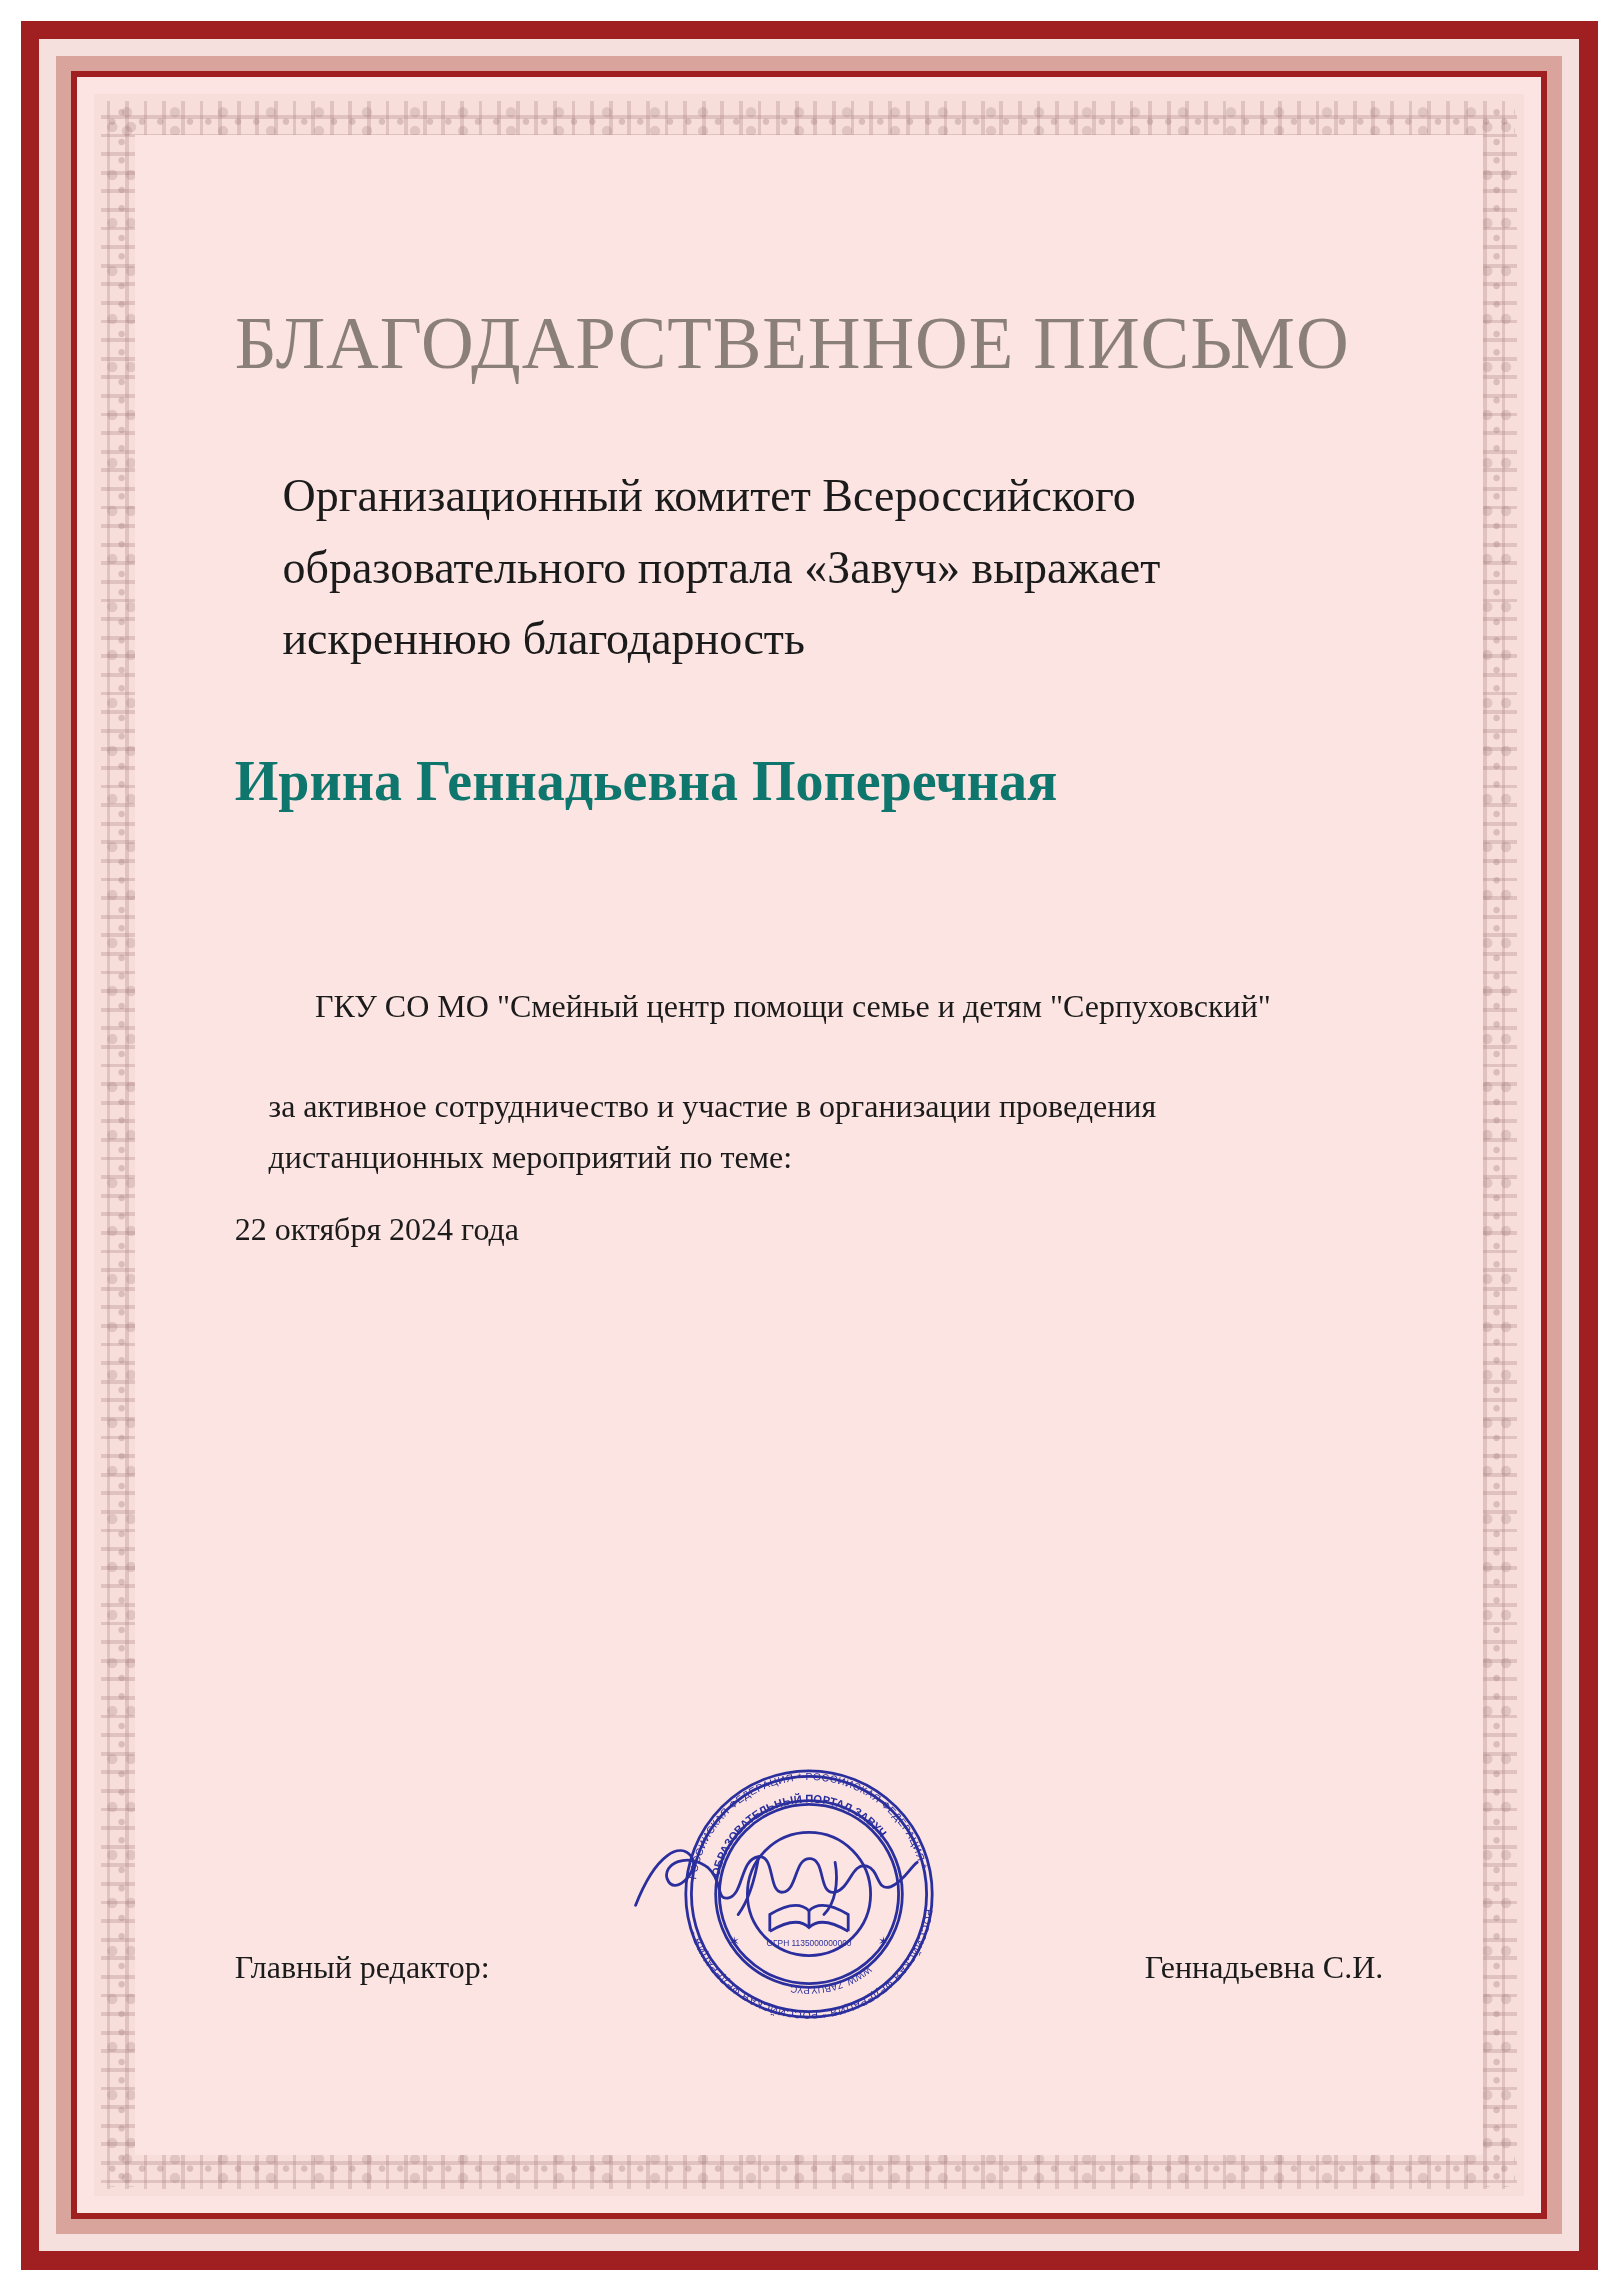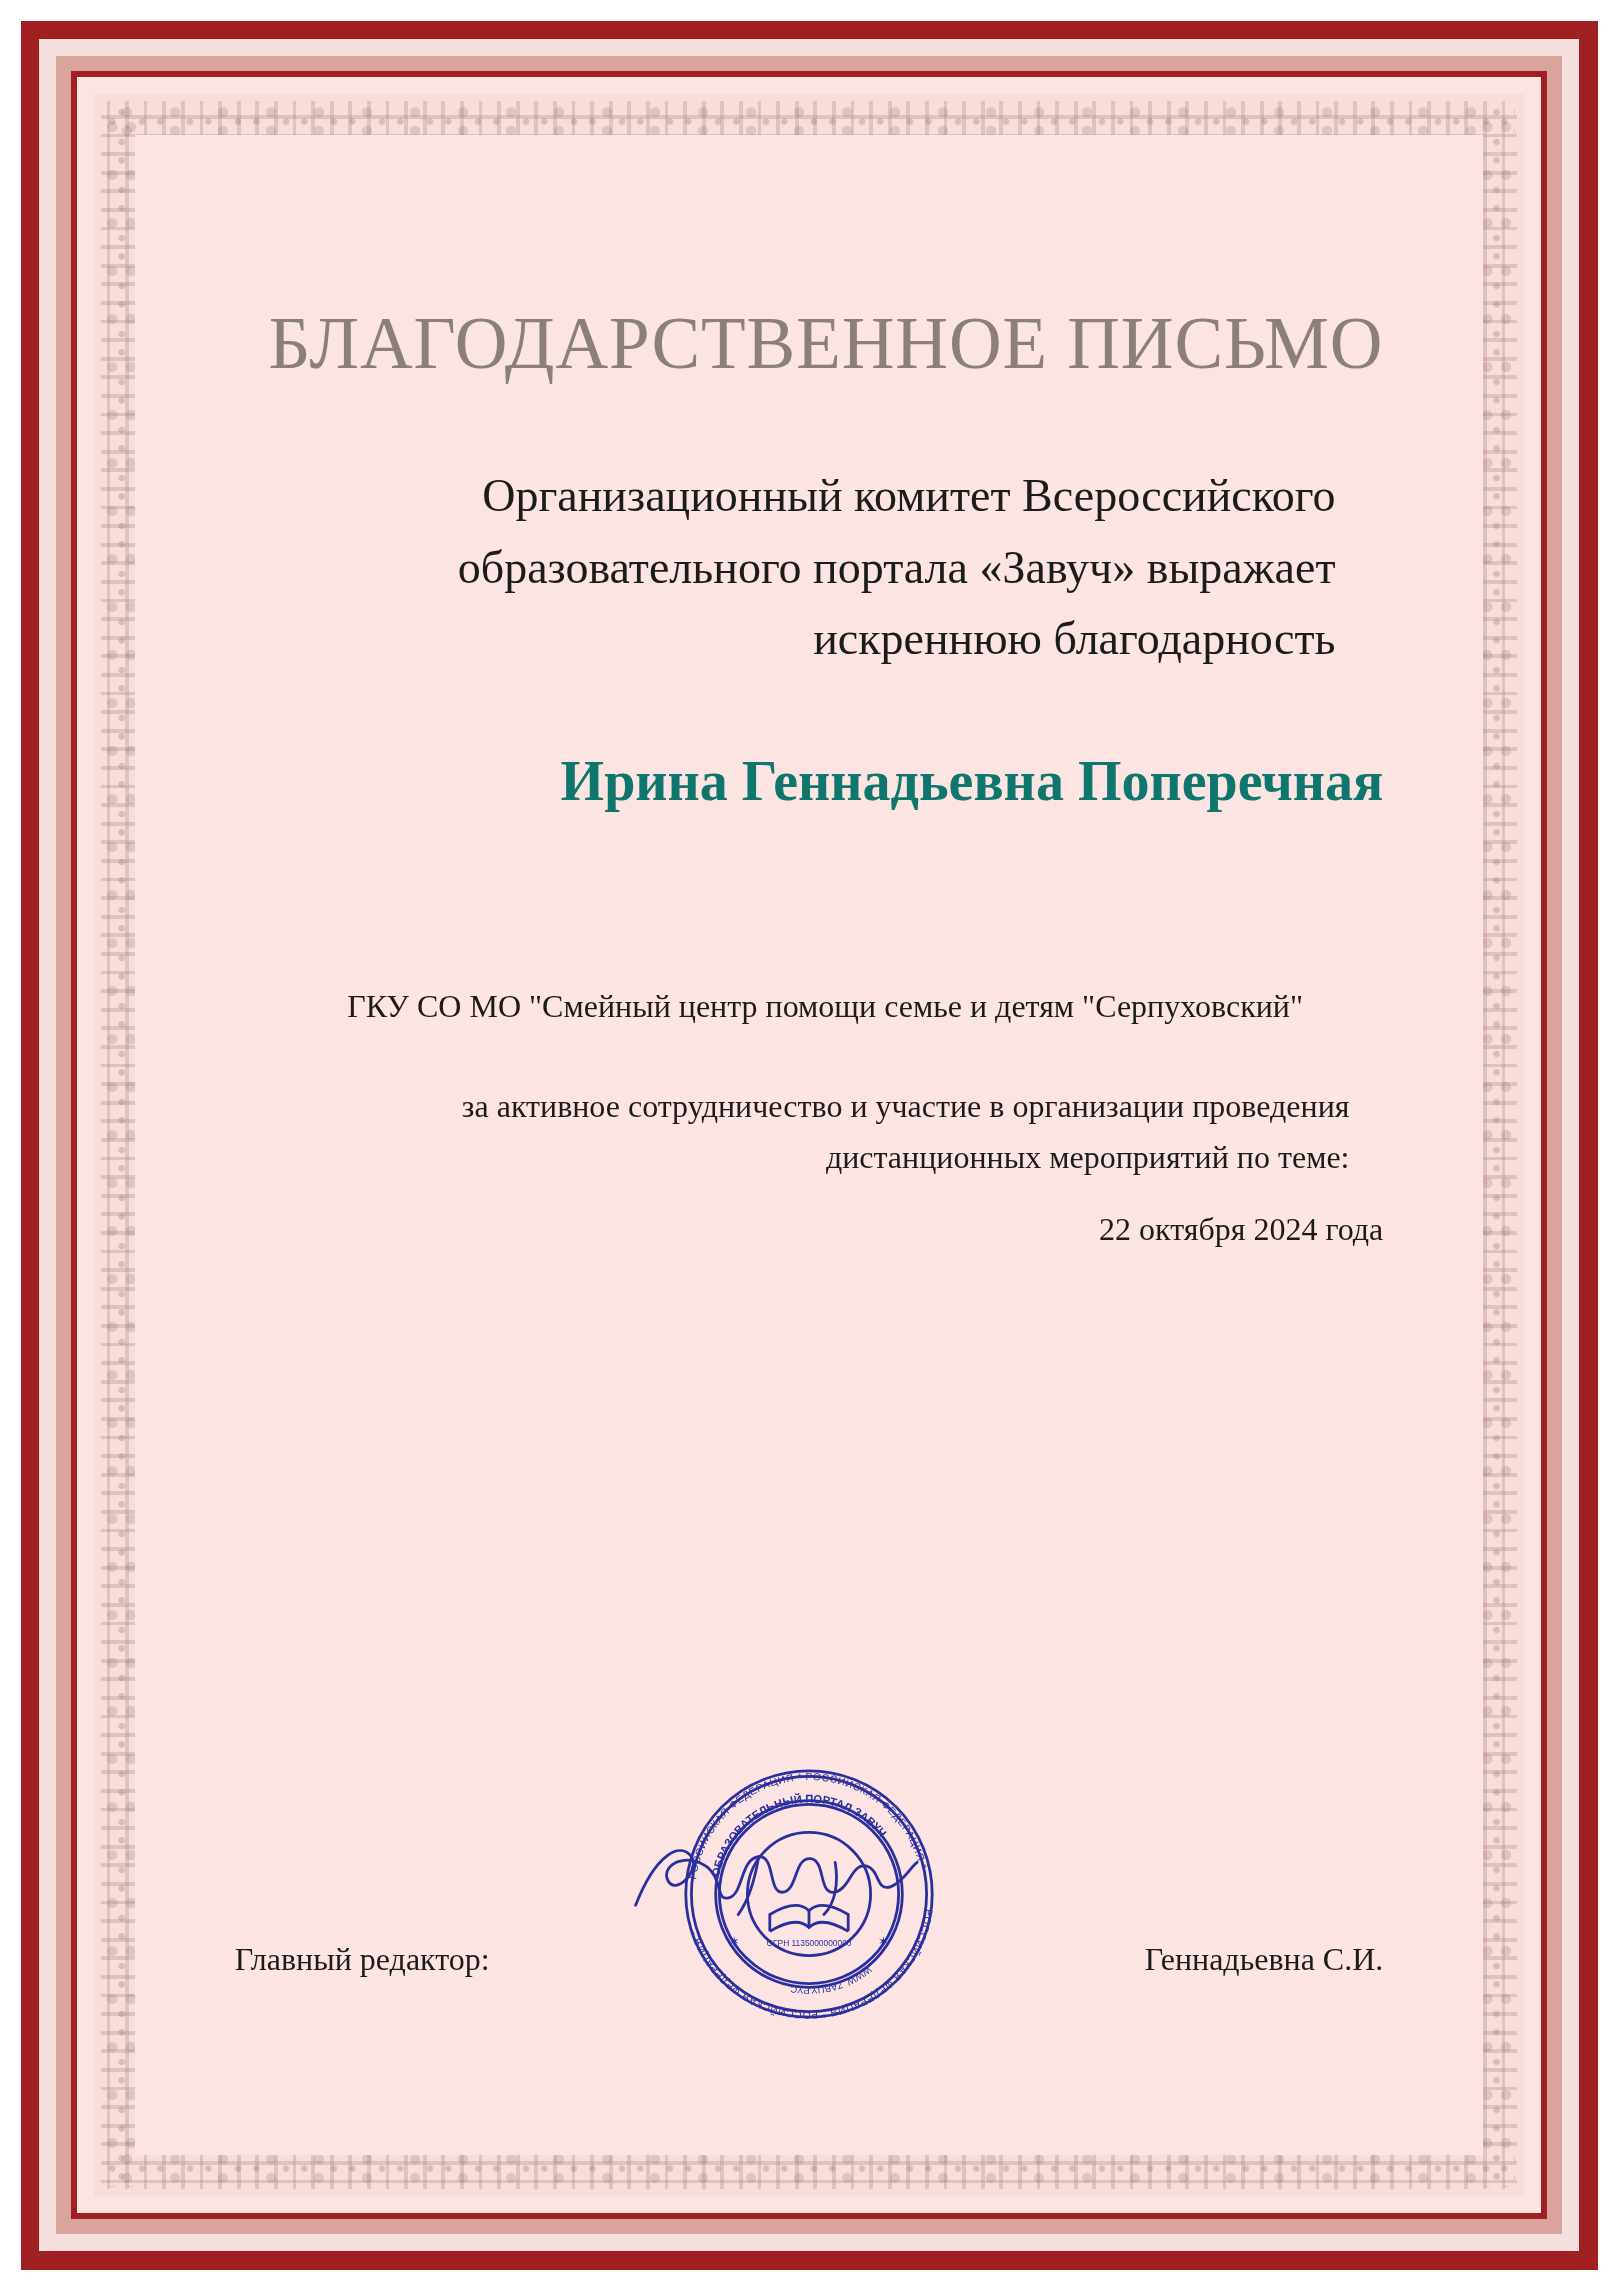--- a/index.html
+++ b/index.html
@@ -140,21 +140,21 @@
     pointer-events: none;
   }
 
   
   .content {
     position: relative;
     width: 100%;
     height: 100%;
     box-sizing: border-box;
     padding: 56px 89px 37px 89px;
-    text-align: right;
+    text-align: left;
     color: #1a1a1a;
     z-index: 3;
   }
 
   .doc-title {
     margin: 101px 0 0 0;
     font-size: 73px;
     line-height: 1.12;
     letter-spacing: 0.9px;
     color: #8a7f79;
@@ -204,21 +204,21 @@
     margin: 28px 0 0 0;
     font-size: 32px;
     color: #1b1b1b;
   }
 
   
   .signature-row {
     position: absolute;
     left: 89px;
     right: 89px;
-    bottom: 166px;
+    bottom: 158px;
     display: flex;
     align-items: center;
     justify-content: space-between;
     font-size: 32px;
     color: #1b1b1b;
   }
   .sig-label { white-space: nowrap; }
   .sig-name { white-space: nowrap; }
 
   .stamp-wrap {

